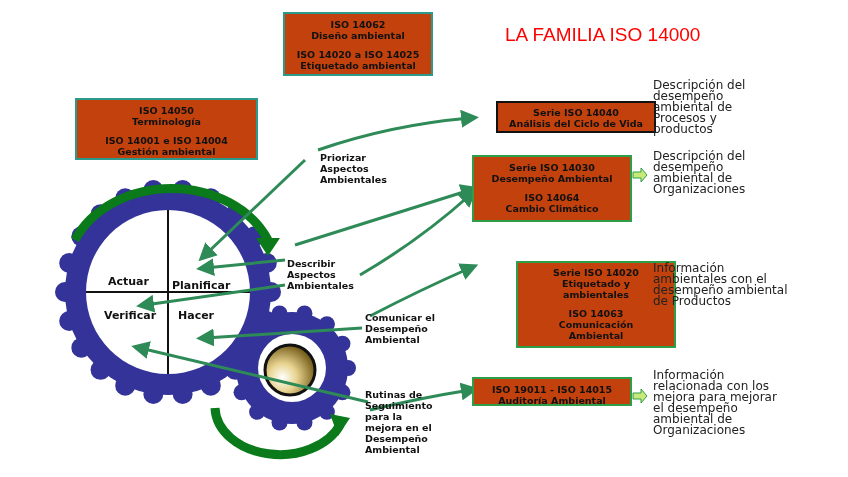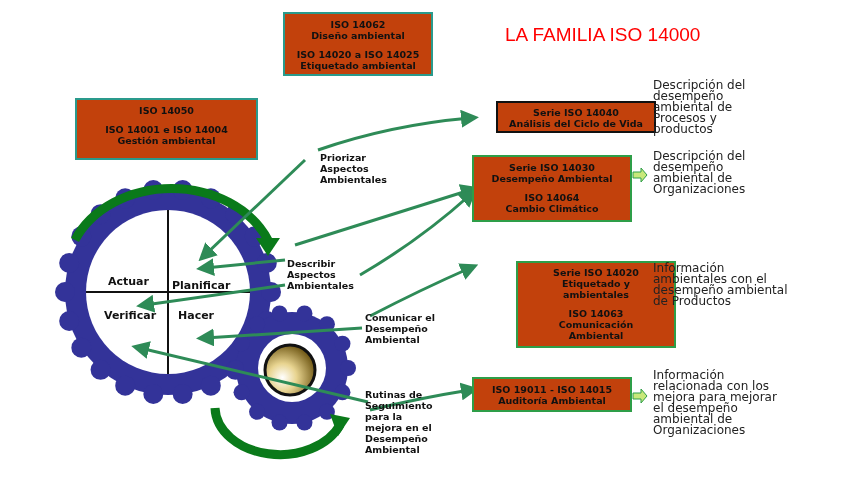--- a/index.html
+++ b/index.html
@@ -114,20 +114,21 @@
 <div class="box teal" style="left:283px;top:12px;width:150px;height:64px;padding-top:5px;">
   <div>ISO 14062</div>
   <div>Diseño ambiental</div>
   <div class="gap"></div>
   <div>ISO 14020 a ISO 14025</div>
   <div>Etiquetado ambiental</div>
 </div>
 
 <div class="box teal" style="left:75px;top:98px;width:183px;height:62px;padding-top:5px;">
   <div>ISO 14050</div>
+  <div>Terminología</div>
   <div class="gap"></div>
   <div>ISO 14001 e ISO 14004</div>
   <div>Gestión ambiental</div>
 </div>
 
 <div class="quad" style="left:108px;top:275px;">Actuar</div>
 <div class="quad" style="left:172px;top:279px;">Planificar</div>
 <div class="quad" style="left:104px;top:309px;">Verificar</div>
 <div class="quad" style="left:178px;top:309px;">Hacer</div>
 
@@ -190,21 +191,21 @@
   <div>Comunicación</div>
   <div>Ambiental</div>
 </div>
 <div class="desc" style="left:653px;top:263px;">
   <div>Información</div>
   <div>ambientales con el</div>
   <div>desempeño ambiental</div>
   <div>de Productos</div>
 </div>
 
-<div class="box green" style="left:472px;top:377px;width:160px;height:35px;padding-top:5px;">
+<div class="box green" style="left:472px;top:377px;width:160px;height:29px;padding-top:5px;">
   <div>ISO 19011 - ISO 14015</div>
   <div>Auditoría Ambiental</div>
 </div>
 <div class="desc" style="left:653px;top:370px;">
   <div>Información</div>
   <div>relacionada con los</div>
   <div>mejora para  mejorar</div>
   <div>el desempeño</div>
   <div>ambiental de</div>
   <div>Organizaciones</div>

